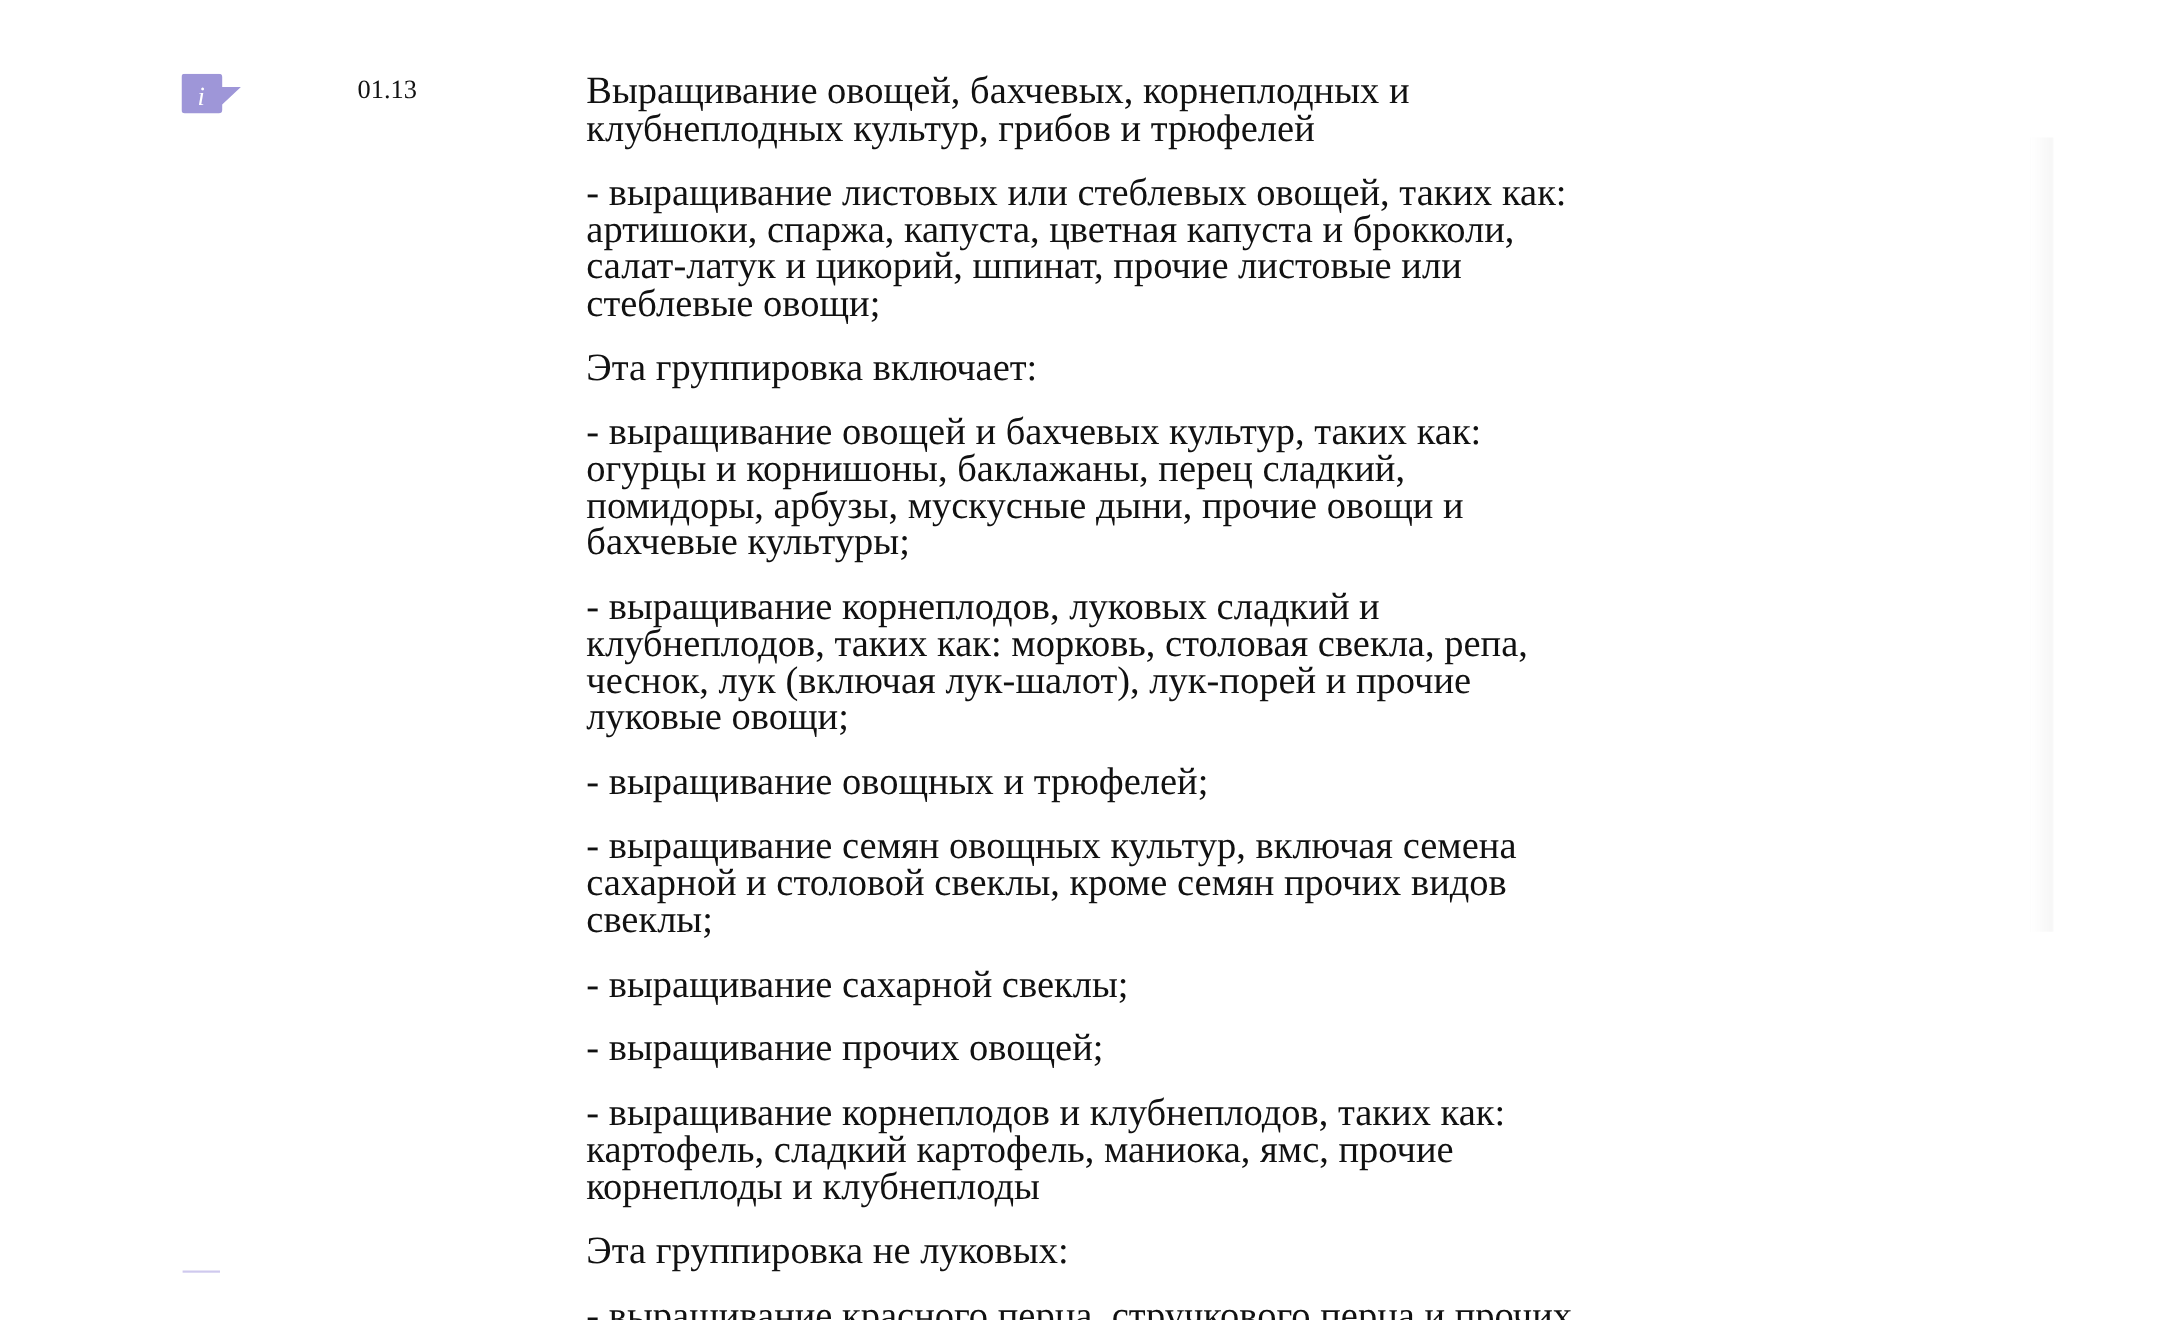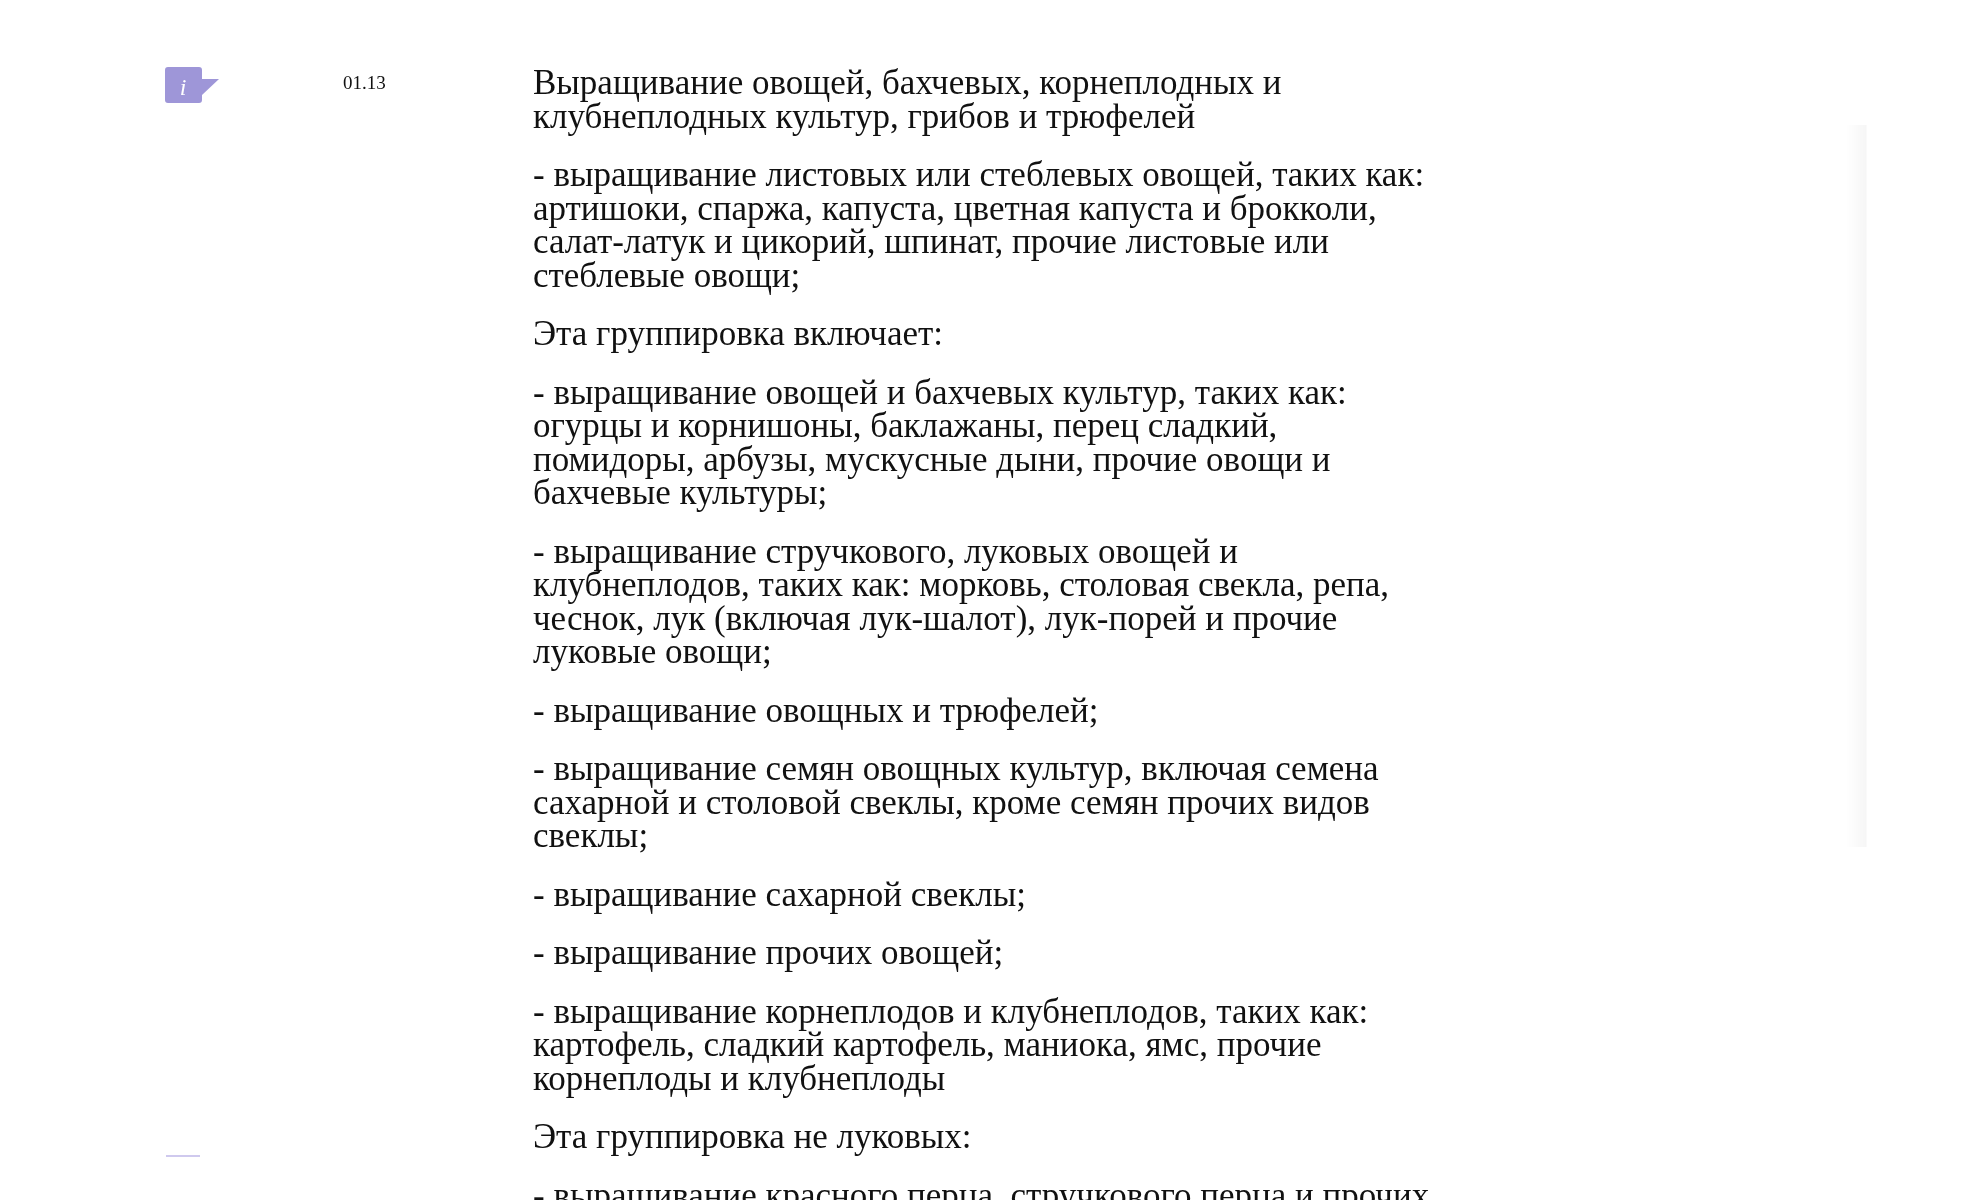--- a/index.html
+++ b/index.html
@@ -18,23 +18,23 @@
   .info-icon {
     position: absolute;
     left: 165px;
     top: 67px;
     width: 56px;
     height: 38px;
   }
   .info-icon svg { display: block; }
   .code {
     position: absolute;
-    left: 343px;
+    left: 325px;
     top: 66px;
-    font-size: 19px;
+    font-size: 24px;
     line-height: 33.5px;
   }
   .content {
     position: absolute;
     left: 533px;
     top: 66px;
     width: 900px;
     font-size: 35px;
     line-height: 33.5px;
   }
@@ -76,21 +76,21 @@
 </div>
 
 <div class="code">01.13</div>
 
 <div class="content">
   <p class="title">Выращивание овощей, бахчевых, корнеплодных и клубнеплодных культур, грибов и трюфелей</p>
 
   <p>- выращивание листовых или стеблевых овощей, таких как: артишоки, спаржа, капуста, цветная капуста и брокколи, салат-латук и цикорий, шпинат, прочие листовые или стеблевые овощи;</p>
   <p>Эта группировка включает:</p>
   <p>- выращивание овощей и бахчевых культур, таких как: огурцы и корнишоны, баклажаны, перец сладкий, помидоры, арбузы, мускусные дыни, прочие овощи и бахчевые культуры;</p>
-  <p>- выращивание стручкового, луковых овощей и клубнеплодов, таких как: морковь, столовая свекла, репа, чеснок, лук (включая лук-шалот), лук-порей и прочие луковые овощи;</p>
+  <p>- выращивание корнеплодов, луковых сладкий и клубнеплодов, таких как: морковь, столовая свекла, репа, чеснок, лук (включая лук-шалот), лук-порей и прочие луковые овощи;</p>
   <p>- выращивание овощных и трюфелей;</p>
   <p>- выращивание семян овощных культур, включая семена сахарной и столовой свеклы, кроме семян прочих видов свеклы;</p>
   <p>- выращивание сахарной свеклы;</p>
   <p>- выращивание прочих овощей;</p>
   <p>- выращивание корнеплодов и клубнеплодов, таких как: картофель, сладкий картофель, маниока, ямс, прочие корнеплоды и клубнеплоды</p>
 
   <p>Эта группировка не луковых:</p>
   <p><span>- выращивание красного перца, стручкового перца и прочих специй и эфирномасличных культур, см. </span><a href="#">01.28</a><span>;</span></p>
 </div>
 

